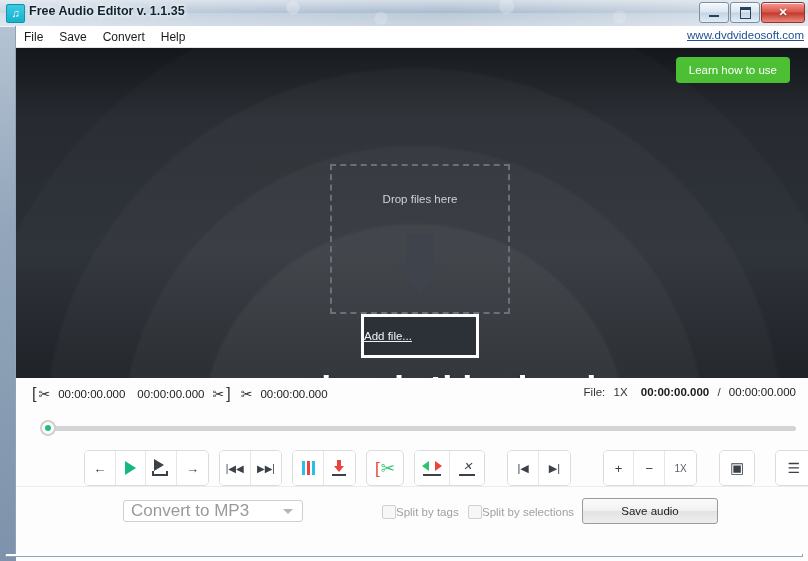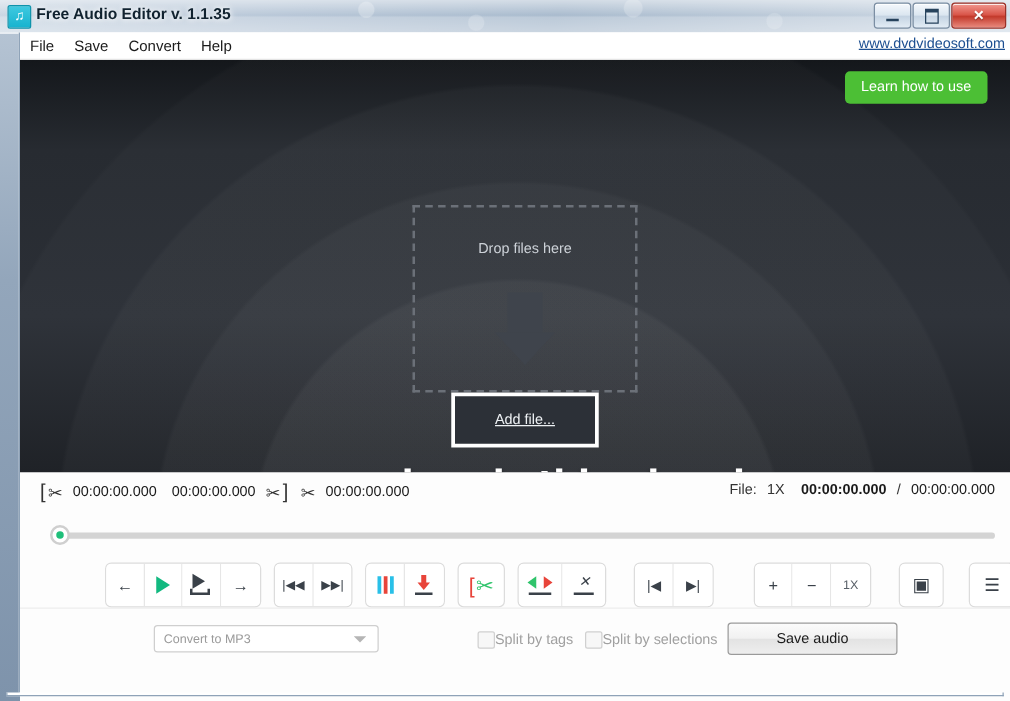--- a/index.html
+++ b/index.html
@@ -110,21 +110,21 @@
     position:absolute;left:-14px;top:0;width:28px;height:32px;background:#3f444c;
   }
   .arrow .head{
     position:absolute;left:-24px;top:32px;width:0;height:0;
     border-left:24px solid transparent;border-right:24px solid transparent;
     border-top:26px solid #3f444c;
   }
   .addfile{
     position:absolute;left:345px;top:266px;width:118px;height:44px;
     background:#2c3037;border:3px solid #ffffff;box-sizing:border-box;
-    display:flex;align-items:center;justify-content:center;cursor:pointer;
+    display:flex;align-items:center;justify-content:flex-start;cursor:pointer;
   }
   .addfile span{font-size:11.5px;color:#eef1f4;text-decoration:underline;}
   .arabic{
     position:absolute;left:0;top:322px;width:580px;text-align:right;
     direction:rtl;font-size:28px;color:#ffffff;font-weight:bold;
     font-family:"DejaVu Sans",sans-serif;
     text-shadow:0 2px 3px rgba(0,0,0,.8);
   }
 
   
@@ -204,21 +204,21 @@
 
   .bottombar{
     position:relative;height:52px;border-top:1px solid #ededed;
     display:flex;align-items:center;
   }
   .combo{
     position:absolute;left:107px;top:13px;width:180px;height:22px;
     border:1px solid #cfcfcf;border-radius:3px;background:#fff;
     display:flex;align-items:center;box-sizing:border-box;
   }
-  .combo span{flex:1;font-size:10px;color:#9a9a9a;padding-left:7px;}
+  .combo span{flex:1;font-size:17px;color:#9a9a9a;padding-left:7px;}
   .combo .caret{
     width:0;height:0;margin-right:9px;
     border-left:5px solid transparent;border-right:5px solid transparent;border-top:5px solid #b5b5b5;
   }
   .chk{position:absolute;top:18px;display:flex;align-items:center;gap:0;font-size:11.5px;color:#a0a0a0;}
   .chk .box{width:12px;height:12px;border:1px solid #d0d0d0;background:#f7f7f7;border-radius:2px;}
   .chk1{left:366px;}
   .chk2{left:452px;}
   .saveaudio{
     position:absolute;left:566px;top:11px;width:136px;height:26px;

